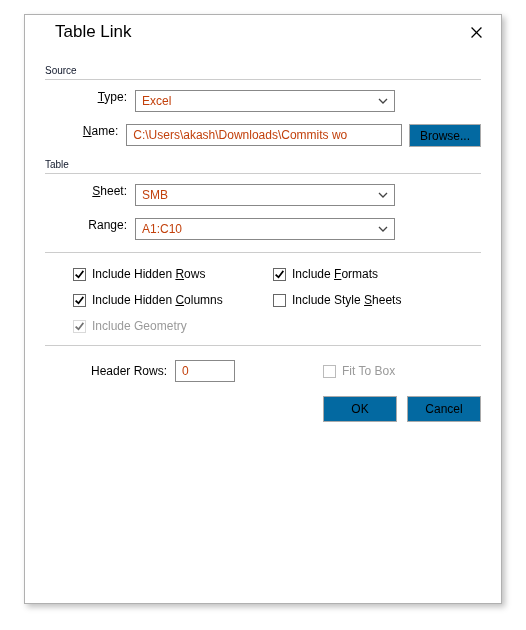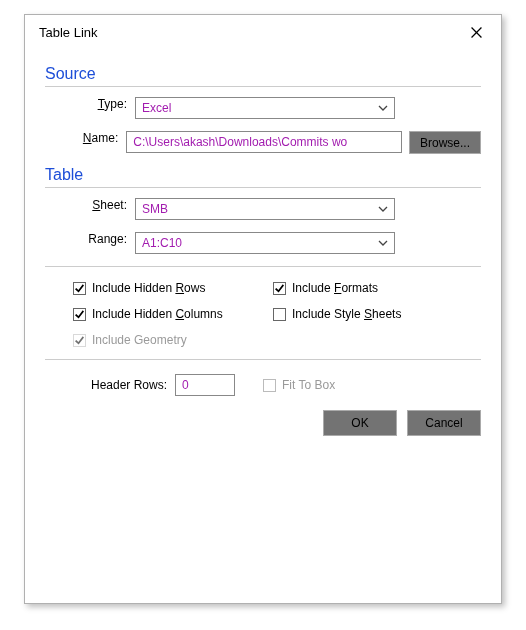--- a/index.html
+++ b/index.html
@@ -25,37 +25,38 @@
     box-shadow: 3px 3px 6px rgba(0,0,0,0.25);
   }
   .titlebar {
     display: flex;
     align-items: center;
     justify-content: space-between;
     height: 34px;
     padding: 0 10px 0 14px;
   }
   .titlebar .title {
-    font-size: 13px;
+    font-size: 17px;
+    margin-left: 16px;
   }
   .close-btn {
     width: 30px;
     height: 24px;
     display: flex;
     align-items: center;
     justify-content: center;
     cursor: default;
   }
   .close-btn svg { width: 11px; height: 11px; }
   .content {
     padding: 6px 20px 12px 20px;
   }
   .section-label {
-    font-size: 16px;
-    color: #1d4ed8;
+    font-size: 10px;
+    color: #0f172a;
     margin-top: 10px;
   }
   .hr {
     border: none;
     border-top: 1px solid #ccc;
     margin: 3px 0 10px 0;
   }
   .form-row {
     display: flex;
     align-items: flex-start;
@@ -68,21 +69,21 @@
     font-size: 12px;
   }
   .u { text-decoration: underline; }
   .select, .textin {
     height: 22px;
     border: 1px solid #888;
     background: #fff;
     padding: 0 6px;
     font-family: inherit;
     font-size: 12px;
-    color: #a21caf;
+    color: #c2410c;
   }
   .select {
     display: flex;
     align-items: center;
     justify-content: space-between;
     cursor: default;
   }
   .select .val {
     white-space: nowrap;
     overflow: hidden;
@@ -91,21 +92,21 @@
   .chev {
     width: 10px; height: 10px;
     flex-shrink: 0;
     margin-left: 6px;
   }
   .w-wide { width: 260px; }
   .w-name { width: 307px; }
   .btn {
     height: 23px;
     padding: 0 10px;
-    background: #737373;
+    background: #0369a1;
     border: 1px solid #aaa;
     font-family: inherit;
     font-size: 12px;
     cursor: default;
     display: inline-flex;
     align-items: center;
     justify-content: center;
   }
   .options-grid {
     display: grid;
@@ -150,21 +151,21 @@
     display: flex;
     justify-content: flex-end;
     gap: 10px;
     margin-top: 10px;
   }
   .dialog-buttons .btn { width: 74px; height: 26px; }
   .textin { line-height: 20px; white-space: nowrap; overflow: hidden; }
   .fit-row {
     display: flex;
     align-items: center;
-    gap: 28px;
+    gap: 88px;
   }
 </style>
 </head>
 <body>
 
 <div class="dialog">
 
   <div class="titlebar">
     <span class="title">Table Link</span>
     <div class="close-btn">

